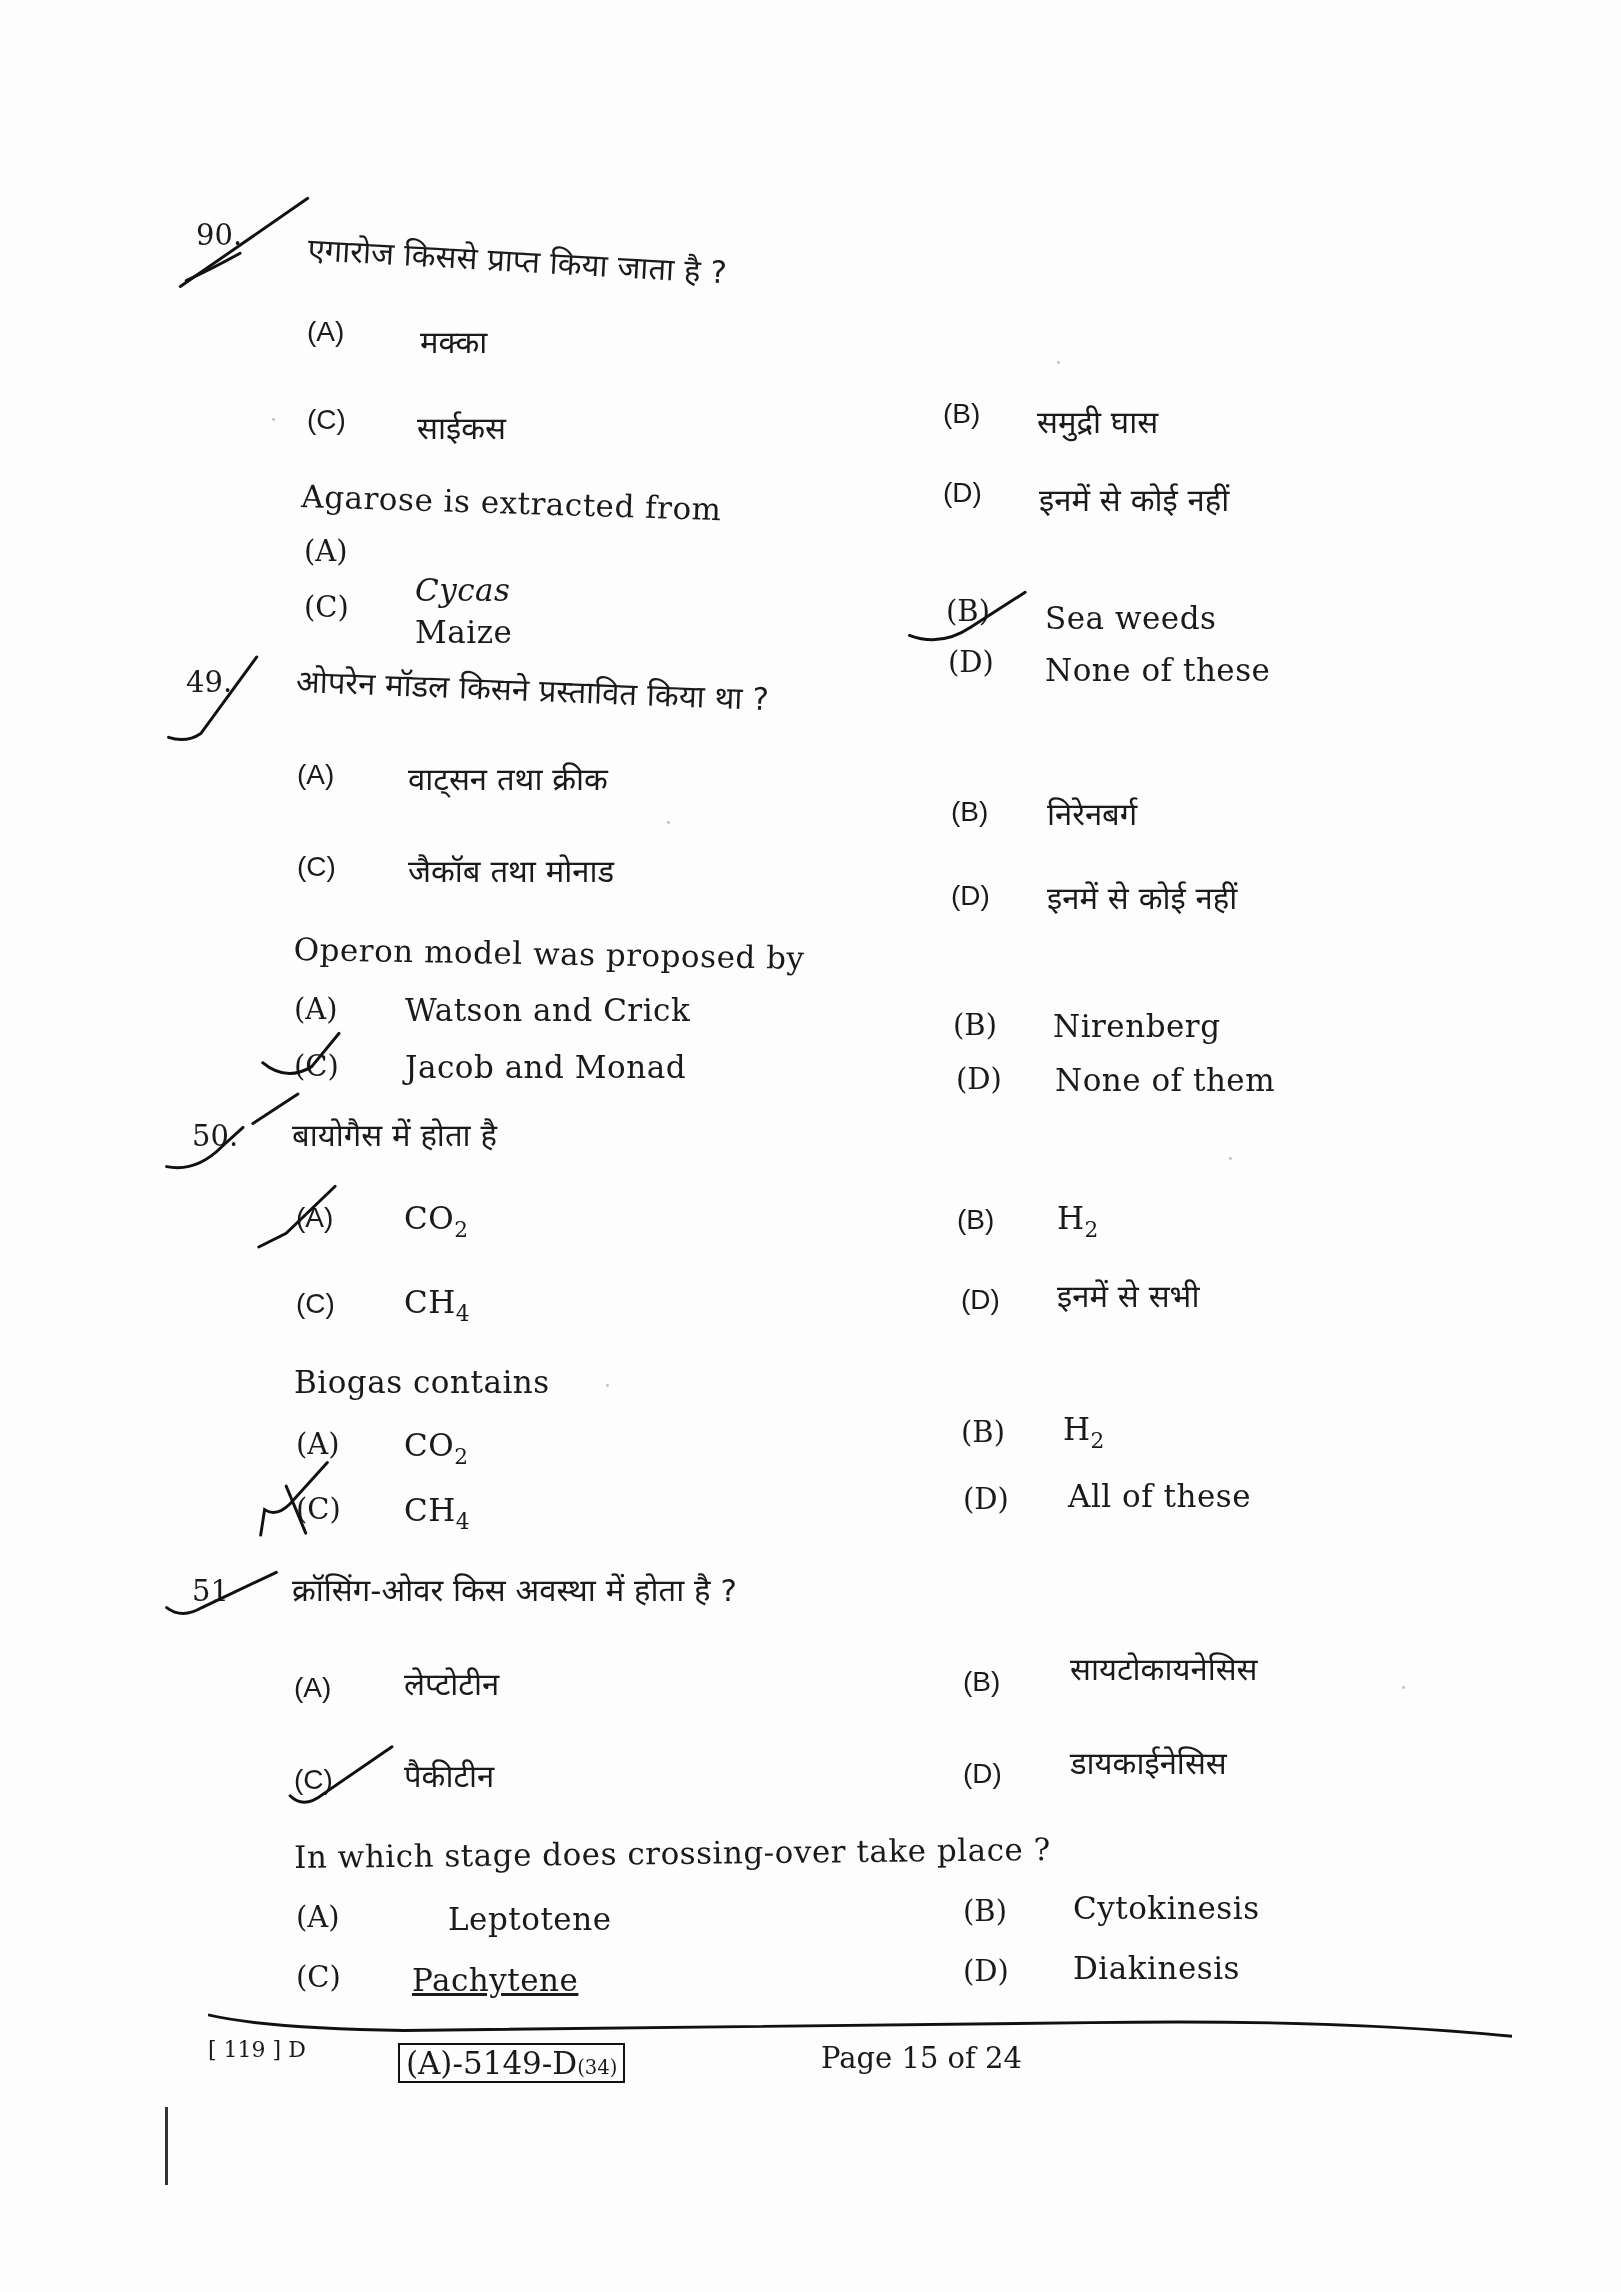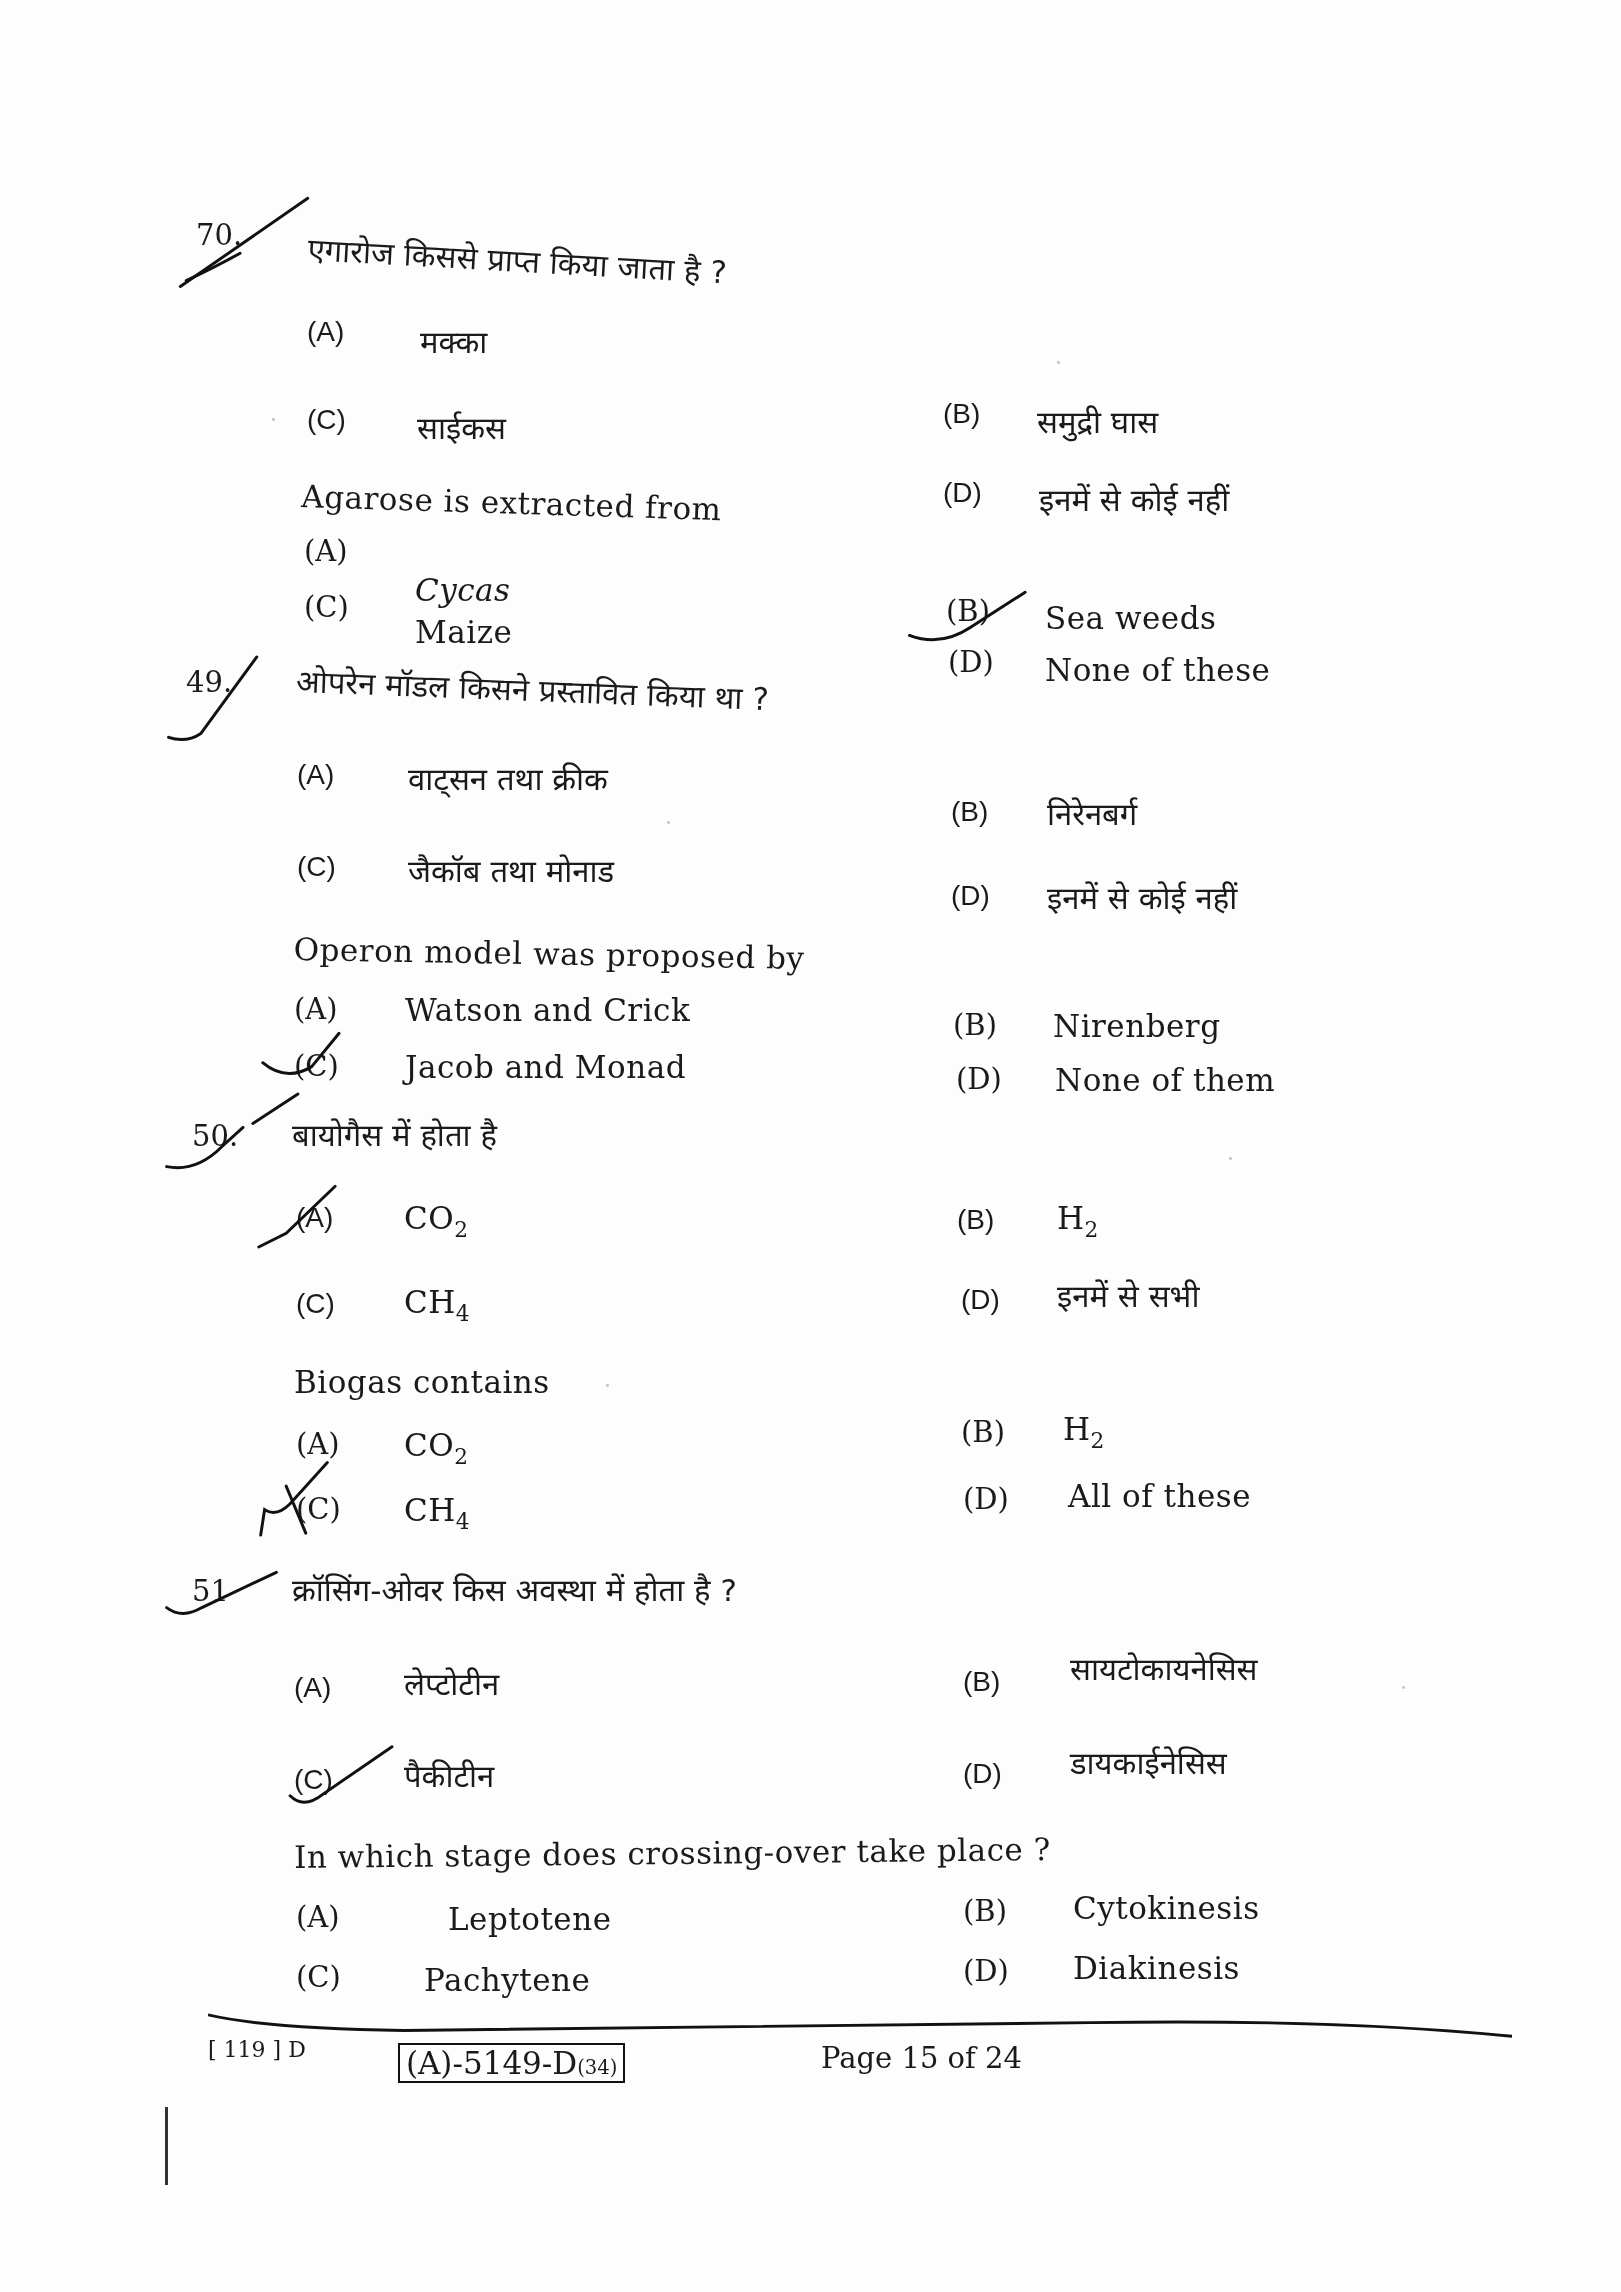--- a/index.html
+++ b/index.html
@@ -19,21 +19,21 @@
   .code-box { border:2px solid #111; padding:0 5.9px; font-size:31px; }
   .code-box small { font-size:19.6px; }
   .footer-text { font-size:22px; }
   .noise { position:absolute; width:2.9px; height:2.9px; background:#888; border-radius:50%; opacity:.5; }
 </style>
 </head>
 <body>
 
 <div class="page">
 
-  <div class="abs qnum" style="left:196px; top:218px;">70.</div>
+  <div class="abs qnum" style="left:196px; top:218px;">90.</div>
   <div class="abs hi" style="left:309px; top:227px; transform:rotate(3.2deg); transform-origin:left top;">एगारोज किससे प्राप्त किया जाता है ?</div>
 
   <div class="abs lbl" style="left:307px; top:316px;">(A)</div>
   <div class="abs hi" style="left:420px; top:320px;">मक्का</div>
   <div class="abs lbl" style="left:307px; top:404px;">(C)</div>
   <div class="abs hi" style="left:417px; top:406px;">साईकस</div>
   <div class="abs lbl" style="left:943px; top:398px;">(B)</div>
   <div class="abs hi" style="left:1037px; top:400px;">समुद्री घास</div>
   <div class="abs lbl" style="left:943px; top:477px;">(D)</div>
   <div class="abs hi" style="left:1039px; top:478px;">इनमें से कोई नहीं</div>
@@ -101,21 +101,21 @@
   <div class="abs hi" style="left:404px; top:1754px;">पैकीटीन</div>
   <div class="abs lbl" style="left:963px; top:1666px;">(B)</div>
   <div class="abs hi" style="left:1070px; top:1647px;">सायटोकायनेसिस</div>
   <div class="abs lbl" style="left:963px; top:1758px;">(D)</div>
   <div class="abs hi" style="left:1070px; top:1741px;">डायकाईनेसिस</div>
 
   <div class="abs en" style="left:294px; top:1839px; transform:rotate(-0.6deg); transform-origin:left top;">In which stage does crossing-over take place ?</div>
   <div class="abs lbl-en" style="left:296px; top:1900px;">(A)</div>
   <div class="abs en" style="left:404px; top:1901px;margin-left:44px;">Leptotene</div>
   <div class="abs lbl-en" style="left:296px; top:1960px;">(C)</div>
-  <div class="abs en" style="left:424px; top:1962px;">Pachytene</div>
+  <div class="abs en" style="left:412px; top:1962px;text-decoration:underline;">Pachytene</div>
   <div class="abs lbl-en" style="left:963px; top:1894px;">(B)</div>
   <div class="abs en" style="left:1073px; top:1890px;">Cytokinesis</div>
   <div class="abs lbl-en" style="left:963px; top:1954px;">(D)</div>
   <div class="abs en" style="left:1073px; top:1950px;">Diakinesis</div>
 
   <svg class="mark" style="left:0; top:0;" width="1621" height="2293" viewBox="0 0 1654 2339">
     <g stroke="#111" stroke-width="3" fill="none" stroke-linecap="round">
 
       <path d="M184 292 L314 202"></path>
       <path d="M190 286 Q220 272 245 258"></path>

